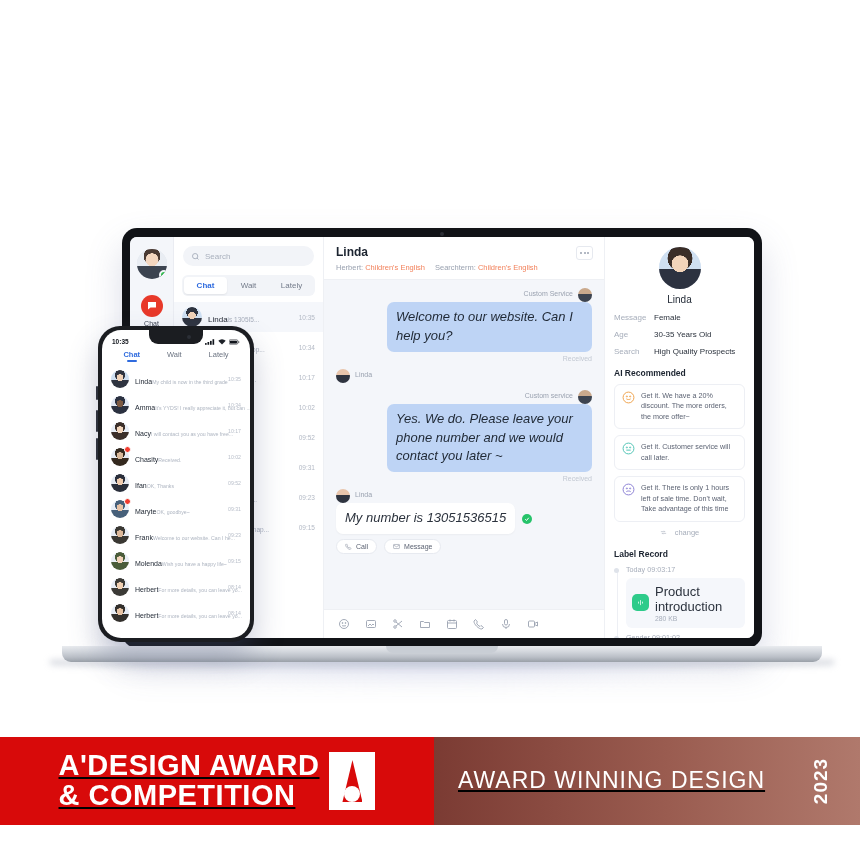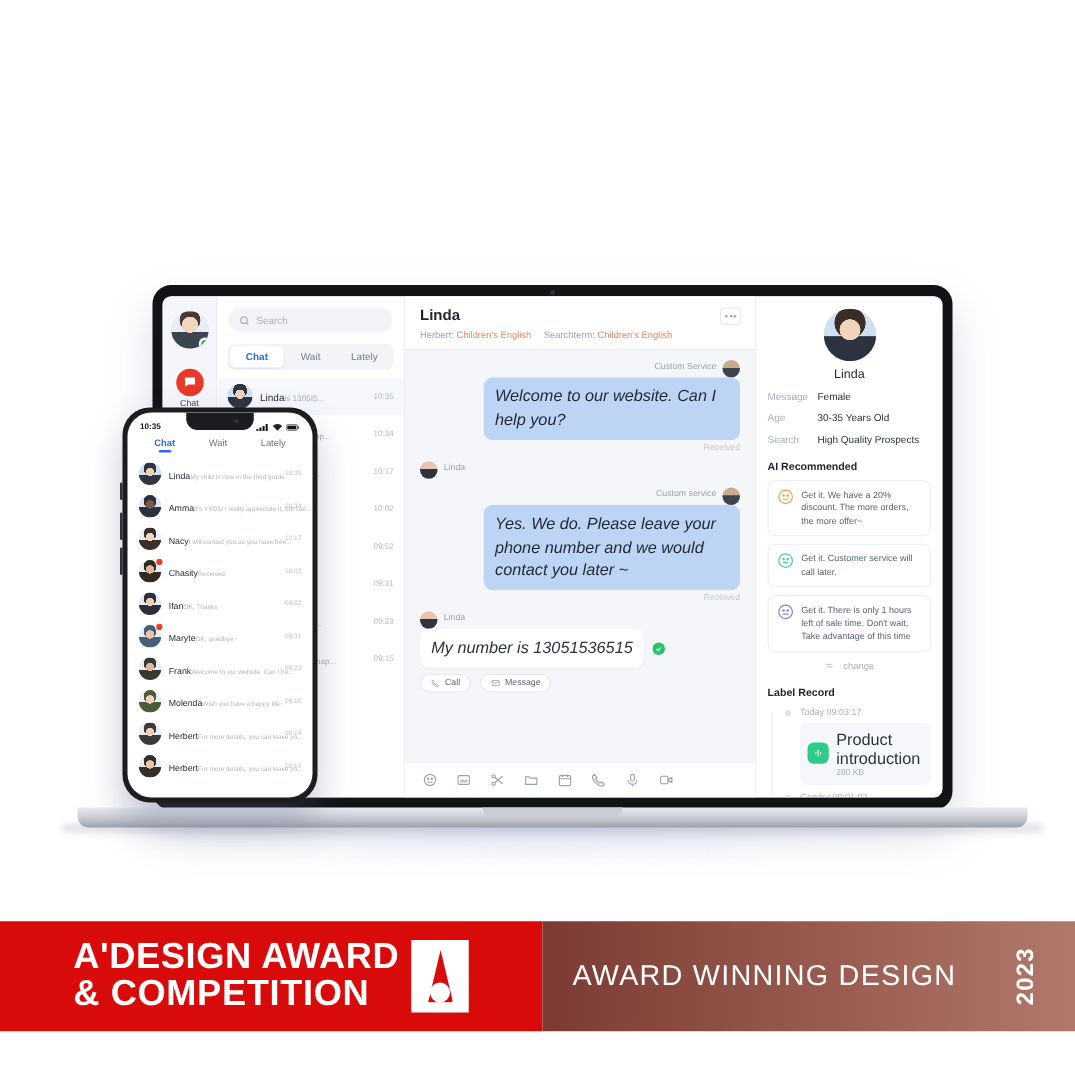--- a/index.html
+++ b/index.html
@@ -127,21 +127,21 @@
   .frow .k { width: 40px; color: #a7aebb; flex: none; }
   .frow .v { color: #2b323d; }
   .sect { margin-top: 12px; font-size: 8.5px; color: #1c2430; font-weight: bold; }
   .rec { margin-top: 6px; border: 1px solid #edeff4; border-radius: 6px; padding: 6px 7px; display: flex; gap: 6px; }
   .rec .emo { width: 13px; height: 13px; flex: none; }
   .rec .tx { font-size: 7.2px; line-height: 1.45; color: #5b6272; }
   .change { margin-top: 6px; text-align: center; font-size: 7.5px; color: #a7aebb; display: flex; align-items: center; justify-content: center; gap: 8px; }
   .change svg { width: 7px; height: 7px; }
   .tl { margin-top: 6px; position: relative; padding-left: 12px; }
   .tl::before { content: ""; position: absolute; left: 3px; top: 5px; bottom: 0; width: 1px; background: #edeff4; }
-  .tlrow { position: relative; margin-bottom: 5px; margin-left: 14px; }
+  .tlrow { position: relative; margin-bottom: 5px; }
   .tlrow::before { content: ""; position: absolute; left: -12px; top: 3px; width: 5px; height: 5px; border-radius: 50%; background: #dfe3ea; }
   .tlt { font-size: 7.2px; color: #a7aebb; }
   .filecard { margin-top: 4px; background: #f5f7fb; border-radius: 6px; padding: 6px; display: flex; gap: 6px; align-items: center; }
   .filecard .fi { width: 17px; height: 17px; border-radius: 5px; background: #2ecb8a; flex: none; display: flex; align-items: center; justify-content: center; }
   .filecard .fi svg { width: 9px; height: 9px; }
   .filecard .fn { font-size: 13px; color: #2b323d; }
   .filecard .fs { font-size: 6.8px; color: #a7aebb; margin-top: 1px; }
 
   
   #phone { position: absolute; left: 98px; top: 326px; width: 156px; height: 316px; z-index: 5; }
@@ -163,21 +163,21 @@
   .plist { padding: 1px 0; }
   .prow { display: flex; align-items: center; gap: 6px; padding: 4px 9px; position: relative; }
   .prow .av { width: 18px; height: 18px; border-radius: 50%; flex: none; position: relative; }
   .badge { position: absolute; right: -2px; top: -2px; width: 7px; height: 7px; border-radius: 50%; background: #f03b2e; border: 1px solid #fff; }
   .prow .mid { flex: 1; min-width: 0; }
   .prow .nm { font-size: 7px; color: #1c2430; }
   .prow .pv { font-size: 5.2px; color: #aeb5c1; white-space: nowrap; overflow: hidden; text-overflow: ellipsis; margin-top: 1px; }
   .prow .tm { font-size: 5.2px; color: #b8bec9; flex: none; }
 
   
-  #banner { position: absolute; left: 0; top: 737px; width: 860px; height: 88px; display: flex; }
+  #banner { position: absolute; left: 0; top: 737px; width: 860px; height: 88px; display: flex; text-decoration: underline; }
   .bleft { width: 434px; background: #d80a0a; display: flex; align-items: center; justify-content: center; gap: 10px; }
   .bl-txt { color: #fff; }
   .bl-txt .l1 { font-size: 29px; letter-spacing: .5px; line-height: 1.02; font-weight: bold; }
   .bl-txt .l2 { font-size: 29px; letter-spacing: .5px; line-height: 1.02; font-weight: bold; }
   .logo { width: 46px; height: 58px; background: #fff; position: relative; }
   .logo::before { content: ""; position: absolute; left: 50%; top: 8px; margin-left: -10px; width: 20px; height: 42px;
     background: #d80a0a; clip-path: polygon(50% 0%, 100% 100%, 0% 100%); }
   .logo::after { content: ""; position: absolute; left: 50%; bottom: 8px; margin-left: -8px; width: 16px; height: 16px; border-radius: 50%; background: #fff; }
   .bright { flex: 1; background: linear-gradient(90deg, #7b3b33 0%, #9a5c50 55%, #b0796c 100%); display: flex; align-items: center; padding-left: 24px; position: relative; }
   .br-txt { color: #fff; }

